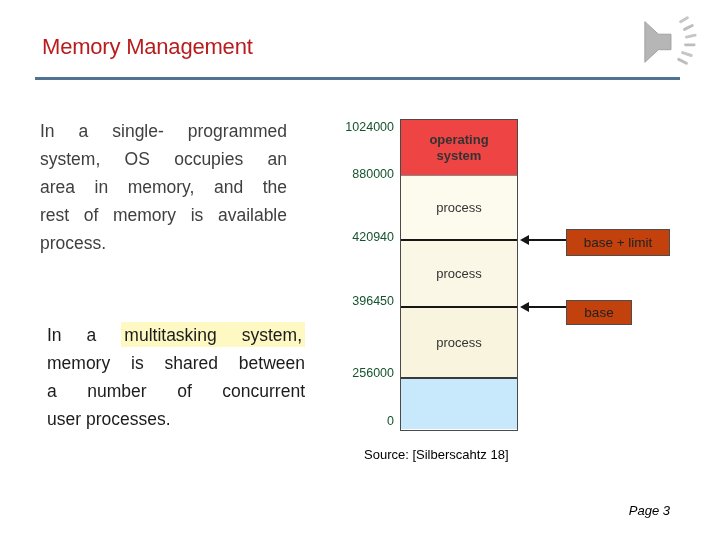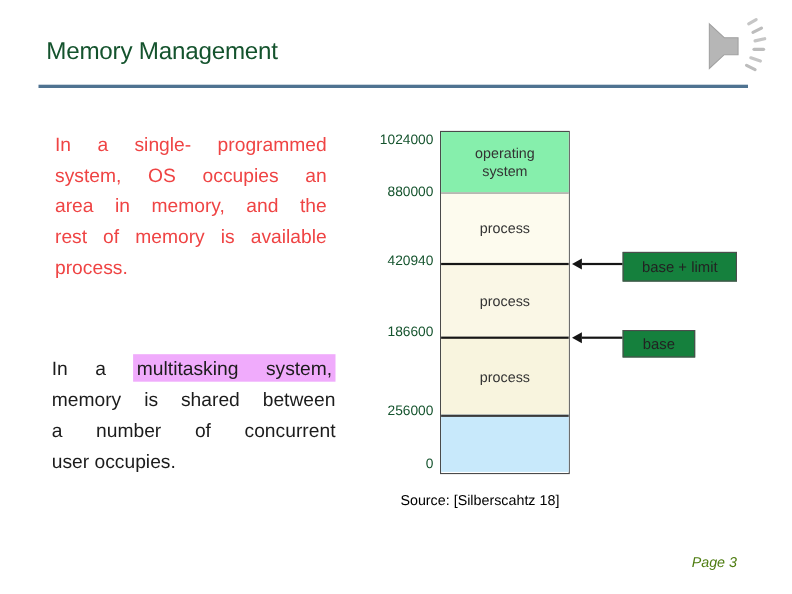--- a/index.html
+++ b/index.html
@@ -1,65 +1,65 @@
 <!DOCTYPE html>
 <html><head>
 <meta charset="utf-8">
 <style>
   html,body{margin:0;padding:0;}
   body{width:720px;height:540px;background:#ffffff;overflow:hidden;
        font-family:"Liberation Sans", sans-serif;position:relative;}
   .slide{position:absolute;inset:0;background:#ffffff;}
 
   .title{position:absolute;left:42px;top:34px;font-size:22px;font-weight:400;
-         color:#14532d;letter-spacing:-0.2px;margin:0;}
+         color:#b91c1c;letter-spacing:-0.2px;margin:0;}
   .divider{position:absolute;left:35px;top:77px;width:645px;height:3px;}
 
   .audio-icon{position:absolute;left:641px;top:13px;width:58px;height:56px;cursor:pointer;}
 
   .para{position:absolute;font-size:17.5px;line-height:28px;}
   .para .line{text-align:justify;text-align-last:justify;white-space:normal;}
   .para .line.last{text-align-last:left;}
-  .para1{left:50px;top:117px;width:247px;color:#ef4444;}
+  .para1{left:40px;top:117px;width:247px;color:#404040;}
   .para2{left:47px;top:321px;width:258px;color:#1c1c1c;}
   .hl{padding:3px 3px 2px 3px;}
 
   .memcol{position:absolute;left:400px;top:119px;width:118px;height:312px;
           border:1.5px solid #4a4a4a;box-sizing:border-box;
           display:flex;flex-direction:column;}
   .sec{flex:none;display:flex;align-items:center;justify-content:center;
        font-size:13px;color:#333333;box-sizing:border-box;text-align:center;}
   .sec .seclabel{display:block;width:80px;line-height:16px;}
   .sec-os{height:55px;}
   .sec-p1{height:64px;border-top:1px solid #8a8a8a;}
   .sec-p2{height:67px;border-top:2px solid #161616;}
   .sec-p3{height:71px;border-top:2px solid #161616;}
   .sec-free{height:52px;border-top:2px solid #3a3a3a;}
 
   .addr{position:absolute;left:328px;width:66px;text-align:right;
         font-size:12.5px;line-height:14px;color:#14532d;}
   .addr-0{top:120px;} .addr-1{top:167px;} .addr-2{top:230px;}
   .addr-3{top:294px;} .addr-4{top:366px;} .addr-5{top:414px;}
 
-  .callout{position:absolute;background:#15803d;border:1.5px solid #4d4d4d;
+  .callout{position:absolute;background:#c2410c;border:1.5px solid #4d4d4d;
            box-sizing:border-box;display:flex;align-items:center;justify-content:center;
            font-size:13.5px;color:#222222;}
   .callout-limit{left:566px;top:229px;width:104px;height:27px;}
   .callout-base{left:566px;top:300px;width:66px;height:25px;}
 
   .arrow{position:absolute;width:37px;height:2px;background:#151515;}
   .arrow::before{content:"";position:absolute;left:-9px;top:-4px;width:0;height:0;
                  border:5px solid transparent;border-left:0;border-right:9px solid #151515;}
   .arrow-1{left:529px;top:239px;}
   .arrow-2{left:529px;top:306px;}
 
   .source{position:absolute;left:364px;top:447px;font-size:13px;font-weight:normal;color:#000000;}
 
   .footer-left{position:absolute;left:35px;top:503px;font-size:13px;font-style:italic;color:#1a1a1a;}
-  .footer-right{position:absolute;right:50px;top:503px;font-size:13px;font-style:italic;color:#4d7c0f;}
+  .footer-right{position:absolute;right:50px;top:503px;font-size:13px;font-style:italic;color:#000000;}
 </style>
 </head>
 <body>
 
 <div class="slide">
 
   <h1 class="title">Memory Management</h1>
 
   <div class="audio-icon" title="">
     <svg width="58" height="56" viewBox="0 0 60 56">
@@ -79,37 +79,37 @@
 
   <div class="para para1">
     <div class="line">In a single- programmed</div>
     <div class="line">system, OS occupies an</div>
     <div class="line">area in memory, and the</div>
     <div class="line">rest of memory is available</div>
     <div class="line last">process.</div>
   </div>
 
   <div class="para para2">
-    <div class="line"><span>In a</span> <span class="hl" style="background-color: #f0abfc;">multitasking system,</span></div>
+    <div class="line"><span>In a</span> <span class="hl" style="background-color: #fef9c3;">multitasking system,</span></div>
     <div class="line">memory is shared between</div>
     <div class="line">a number of concurrent</div>
-    <div class="line last">user occupies.</div>
+    <div class="line last">user processes.</div>
   </div>
 
   <div>
 
     <span class="addr addr-0">1024000</span>
     <span class="addr addr-1">880000</span>
     <span class="addr addr-2">420940</span>
-    <span class="addr addr-3">186600</span>
+    <span class="addr addr-3">396450</span>
     <span class="addr addr-4">256000</span>
     <span class="addr addr-5">0</span>
 
     <div class="memcol">
-      <div class="sec sec-os" style="background-color: #86efac;">
+      <div class="sec sec-os" style="background-color: #ef4444; font-weight: bold;">
         <span class="seclabel">operating system</span>
       </div>
       <div class="sec sec-p1" style="background-color: rgb(253, 251, 238);">
         <span class="seclabel">process</span>
       </div>
       <div class="sec sec-p2" style="background-color: rgb(250, 247, 230);">
         <span class="seclabel">process</span>
       </div>
       <div class="sec sec-p3" style="background-color: rgb(248, 244, 222);">
         <span class="seclabel">process</span>

